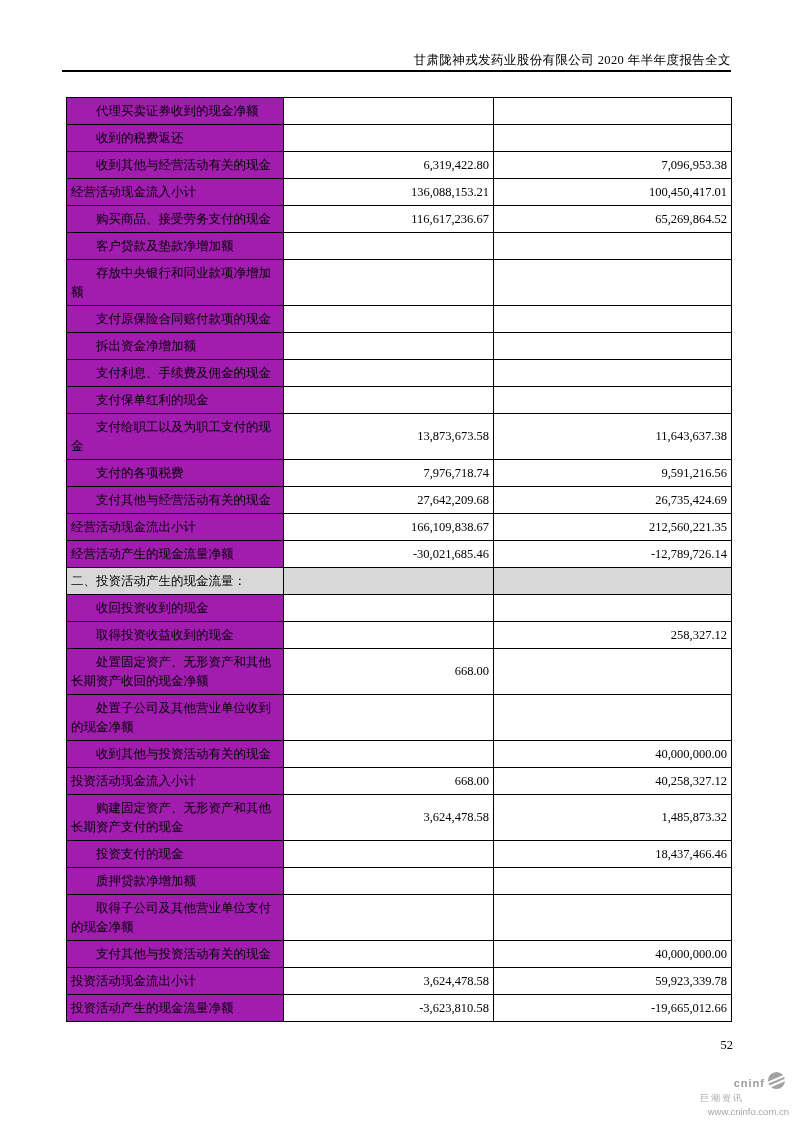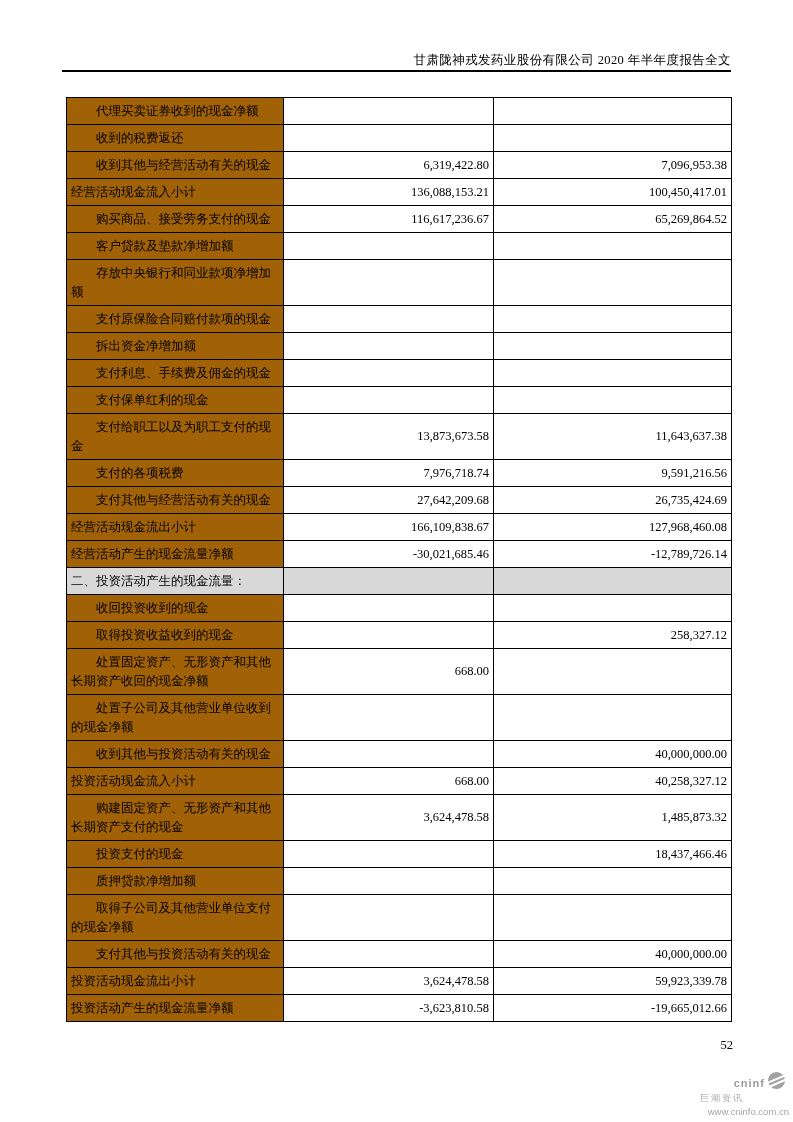--- a/index.html
+++ b/index.html
@@ -26,21 +26,21 @@
     border: 1.5px solid #000;
   }
   table.cashflow td {
     border: 1px solid #000;
     font-size: 12.5px; line-height: 19px;
     padding: 3px 4px; vertical-align: middle;
     overflow: hidden;
   }
   table.cashflow tr td { height: 27px; }
   table.cashflow tr.tall td { height: 46px; }
-  td.label { background: #a16207; text-align: left; }
+  td.label { background: #a21caf; text-align: left; }
   td.label.indent { text-indent: 25px; }
   td.val {
     text-align: right; padding-right: 3px; background: #fff;
     font-family: "Liberation Serif", "DejaVu Serif", serif;
     margin-left: 8px;
   }
   tr.section td { background: #d8d8d8; }
 
   .page-number {
     position: absolute; top: 1038px; right: 60px; font-size: 12.5px;
@@ -149,21 +149,21 @@
           <td class="val">9,591,216.56</td>
         </tr>
         <tr>
           <td class="label indent">支付其他与经营活动有关的现金</td>
           <td class="val">27,642,209.68</td>
           <td class="val">26,735,424.69</td>
         </tr>
         <tr>
           <td class="label">经营活动现金流出小计</td>
           <td class="val">166,109,838.67</td>
-          <td class="val">127,968,460.08</td>
+          <td class="val">212,560,221.35</td>
         </tr>
         <tr>
           <td class="label">经营活动产生的现金流量净额</td>
           <td class="val">-30,021,685.46</td>
           <td class="val">-12,789,726.14</td>
         </tr>
         <tr class="section">
           <td class="label">二、投资活动产生的现金流量：</td>
           <td class="val"></td>
           <td class="val"></td>

